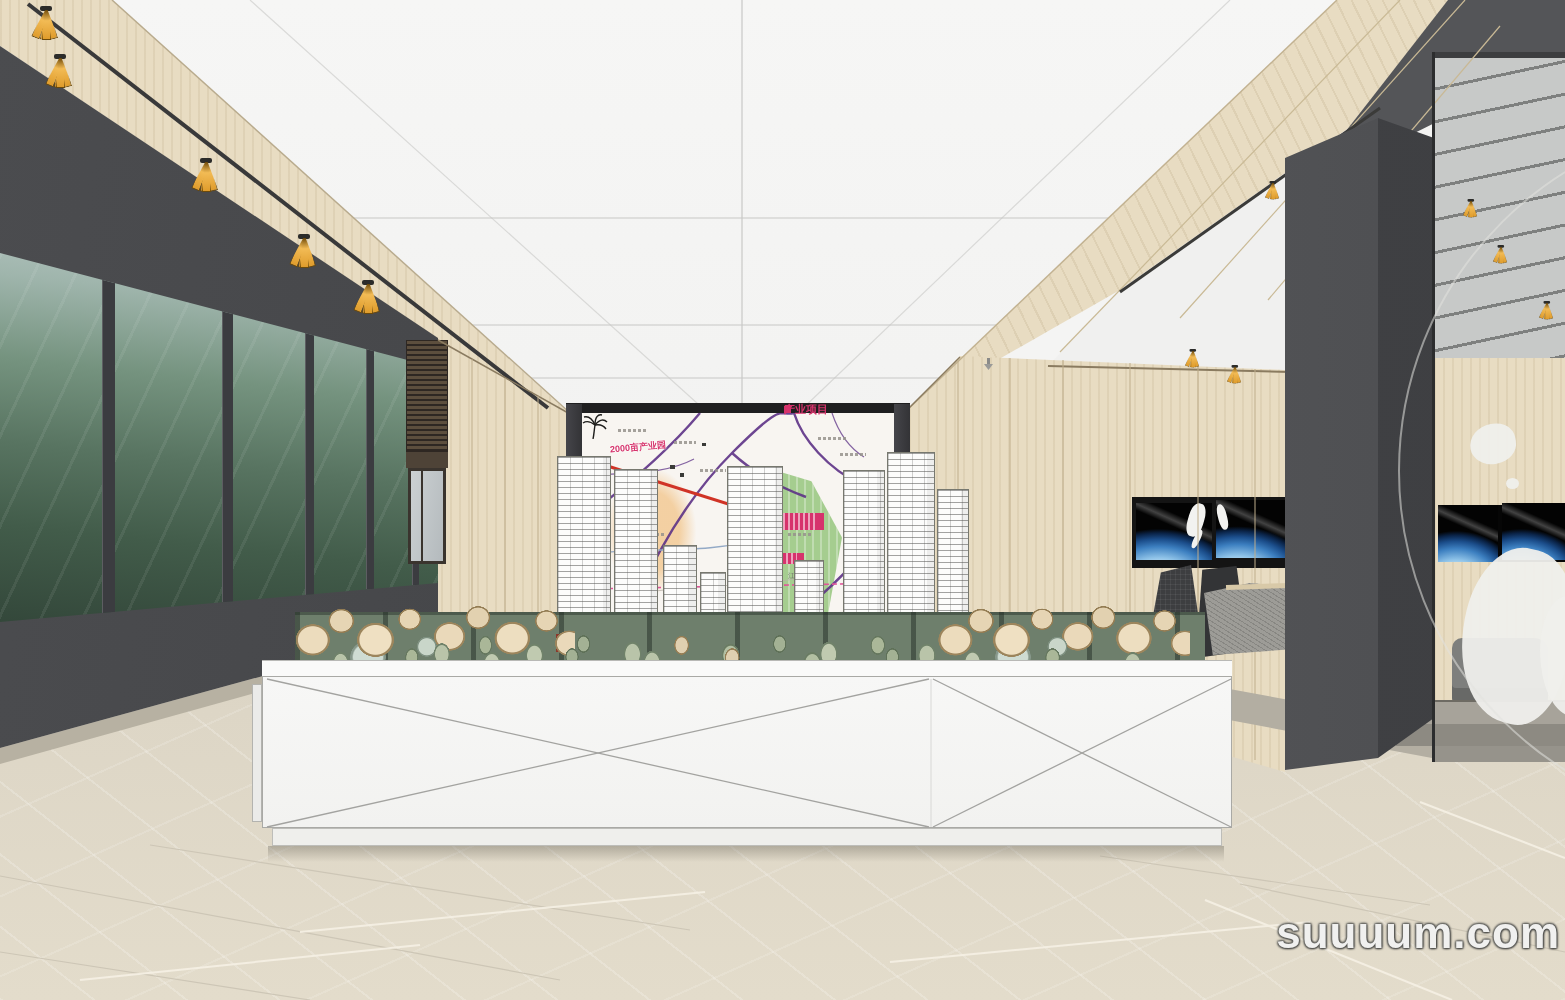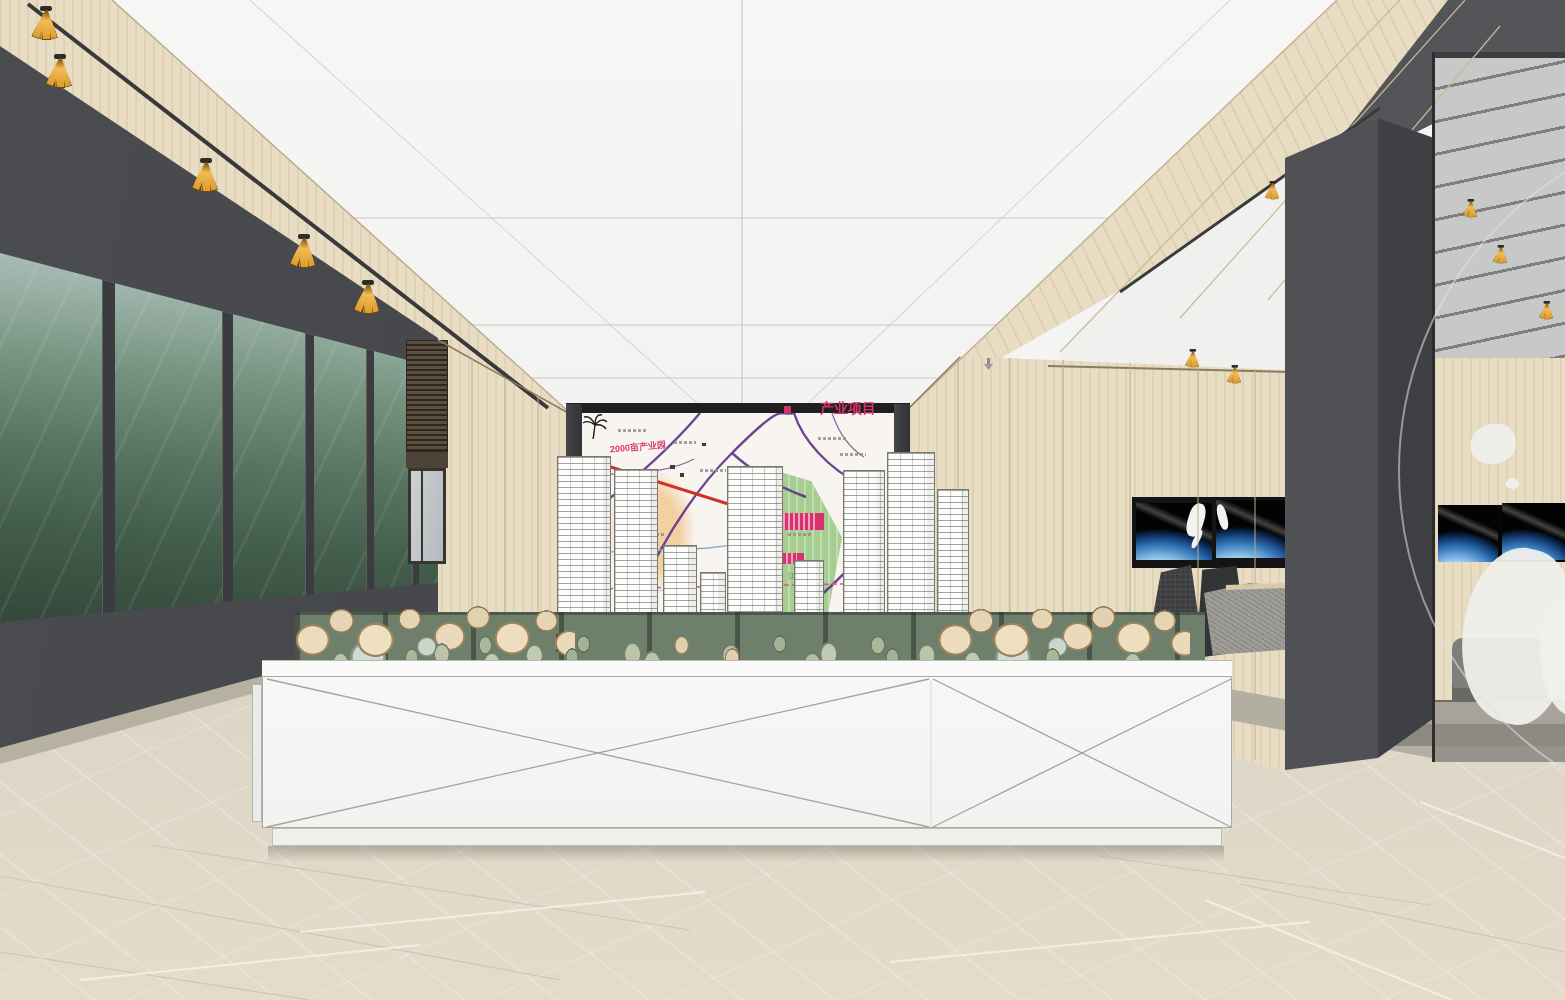--- a/index.html
+++ b/index.html
@@ -96,21 +96,21 @@
   
   .map{left:582px;top:413px;width:312px;height:247px;z-index:4;background:#f8f5f1;overflow:visible;}
   .map .zoneO{left:6px;top:30px;width:126px;height:176px;
     background:radial-gradient(50% 50% at 50% 50%, rgba(243,206,158,.95) 0 45%, rgba(243,206,158,0) 72%);}
   .map .zoneG{left:158px;top:56px;width:102px;height:152px;
     clip-path:polygon(30% 0,70% 8%,100% 45%,85% 100%,20% 95%,0 40%);
     background:#a5cd8f;background-image:repeating-linear-gradient(90deg,rgba(255,255,255,.3) 0 2px,transparent 2px 8px);}
   .map svg{left:0;top:0;}
   .maplegend{left:202px;top:-10px;height:12px;display:flex;align-items:center;gap:3px;z-index:5;}
   .maplegend b{position:static;width:7px;height:7px;background:#d6336c;display:block;}
-  .maplegend span{position:static;font-size:14px;font-weight:bold;color:#d6336c;white-space:nowrap;margin-left:36px;}
+  .maplegend span{position:static;font-size:11px;font-weight:bold;color:#d6336c;white-space:nowrap;}
   .tag2000{left:28px;top:28px;font-size:9px;font-weight:bold;color:#d6336c;transform:rotate(-5deg);
     text-shadow:0 0 2px #fff,0 0 2px #fff;white-space:nowrap;z-index:5;}
   .pinkbox{background:#d6336c;z-index:5;
     background-image:repeating-linear-gradient(90deg,rgba(255,255,255,.55) 0 2px,transparent 2px 5px);
     background-size:80% 2px;background-repeat:repeat-y;background-position:50% 4px;}
   .jiangsu{left:206px;top:158px;font-size:7px;color:#6b6b68;z-index:5;}
   .tinytxt{height:3px;background:repeating-linear-gradient(90deg,#96928c 0 3px,transparent 3px 5px);z-index:5;opacity:.85;}
   .sq{background:#3a3a38;z-index:5;}
   .palm{left:246px;top:-16px;z-index:5;}
 
@@ -476,15 +476,16 @@
   <div class="spr" style="left:984px;top:358px;">
       <i></i>
       <u></u>
     </div>
   <div class="spr" style="left:1318px;top:362px;">
       <i></i>
       <u></u>
     </div>
 
   <div class="wm">
+    <span class="en">suuuum.com</span>
   </div>
 
 </div>
 
 </body></html>

